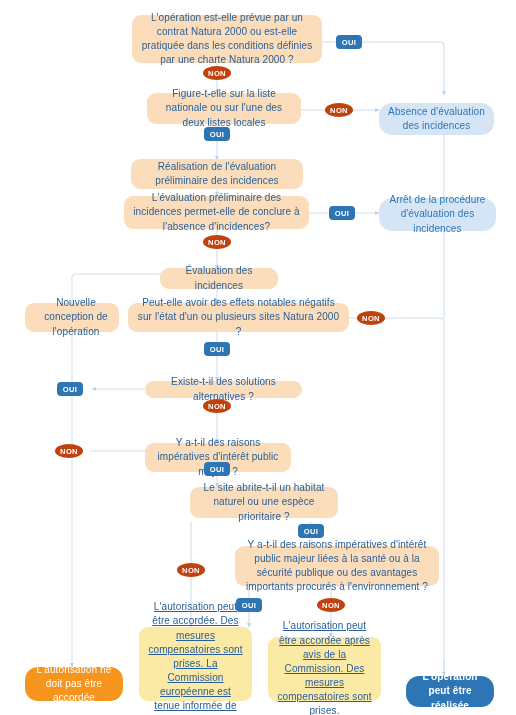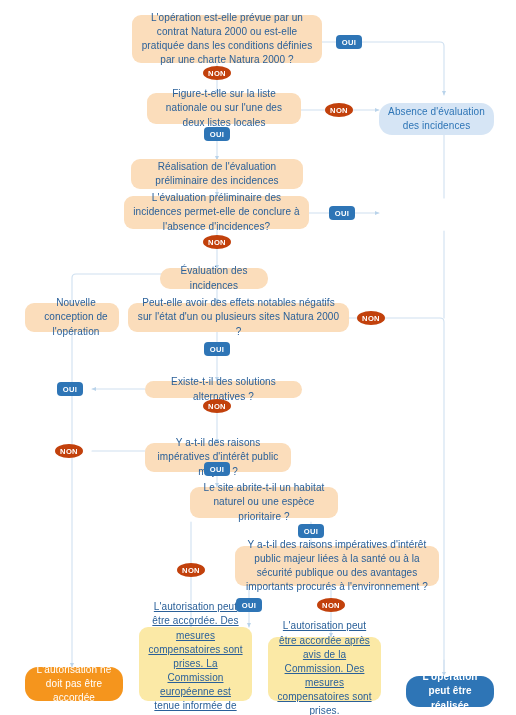--- a/index.html
+++ b/index.html
@@ -105,36 +105,37 @@
   </svg>
 
   <div class="node q" style="left:132px;top:15px;width:190px;height:48px;">L'opération est-elle prévue par un contrat Natura 2000 ou est-elle pratiquée dans les conditions définies par une charte Natura 2000 ?</div>
 
   <div class="node q" style="left:147px;top:93px;width:154px;height:31px;">Figure-t-elle sur la liste nationale ou sur l'une des deux listes locales</div>
 
   <div class="node q" style="left:131px;top:159px;width:172px;height:30px;">Réalisation de l'évaluation préliminaire des incidences</div>
 
   <div class="node q" style="left:124px;top:196px;width:185px;height:33px;">L'évaluation préliminaire des incidences permet-elle de conclure à l'absence d'incidences?</div>
 
-  <div class="node q" style="left:160px;top:268px;width:108px;height:21px;border-radius:10px;">Évaluation des incidences</div>
+  <div class="node q" style="left:160px;top:268px;width:118px;height:21px;">Évaluation des incidences</div>
 
   <div class="node q" style="left:25px;top:303px;width:94px;height:29px;padding-left:15px;">Nouvelle conception de l'opération</div>
 
   <div class="node q" style="left:128px;top:303px;width:221px;height:29px;">Peut-elle avoir des effets notables négatifs sur l'état d'un ou plusieurs sites Natura 2000 ?</div>
 
   <div class="node q" style="left:145px;top:381px;width:157px;height:17px;">Existe-t-il des solutions alternatives ?</div>
 
   <div class="node q" style="left:145px;top:443px;width:146px;height:29px;">Y a-t-il des raisons impératives d'intérêt public majeur ?</div>
 
   <div class="node q" style="left:190px;top:487px;width:148px;height:31px;">Le site abrite-t-il un habitat naturel ou une espèce prioritaire ?</div>
 
   <div class="node q" style="left:219px;top:546px;width:204px;height:40px;margin-left:16px;">Y a-t-il des raisons impératives d'intérêt public majeur liées à la santé ou à la sécurité publique ou des avantages importants procurés à l'environnement ?</div>
 
   <div class="node lb" style="left:379px;top:95px;width:115px;height:32px;margin-top:8px;">Absence d'évaluation des incidences</div>
 
+  <div class="node lb" style="left:379px;top:198px;width:117px;height:33px;">Arrêt de la procédure d'évaluation des incidences</div>
 
   <div class="node or" style="left:25px;top:667px;width:98px;height:34px;">L'autorisation ne doit pas être accordée</div>
 
   <div class="node yl" style="left:139px;top:627px;width:113px;height:74px;">L'autorisation peut être accordée. Des mesures compensatoires sont prises. La Commission européenne est tenue informée de ces mesures.</div>
 
   <div class="node yl" style="left:268px;top:637px;width:113px;height:64px;">L'autorisation peut être accordée après avis de la Commission. Des mesures compensatoires sont prises.</div>
 
   <div class="node bl" style="left:406px;top:676px;width:88px;height:31px;font-weight:bold;">L'opération peut être réalisée</div>
 
   <div class="chip oui" style="left:336px;top:35px;">OUI</div>

